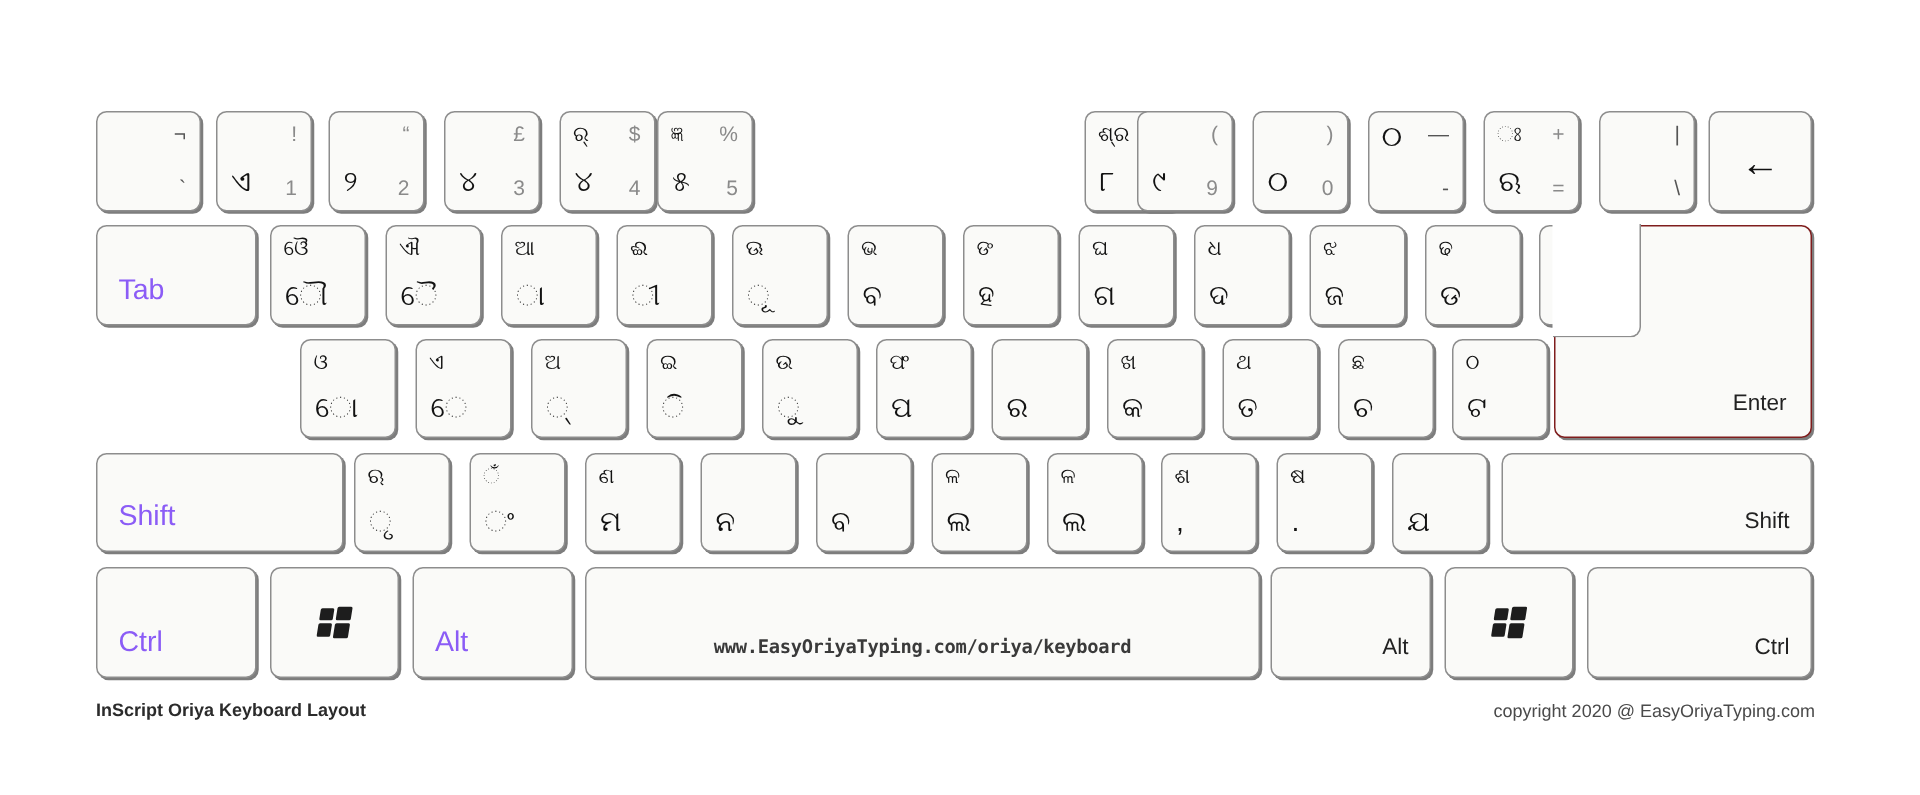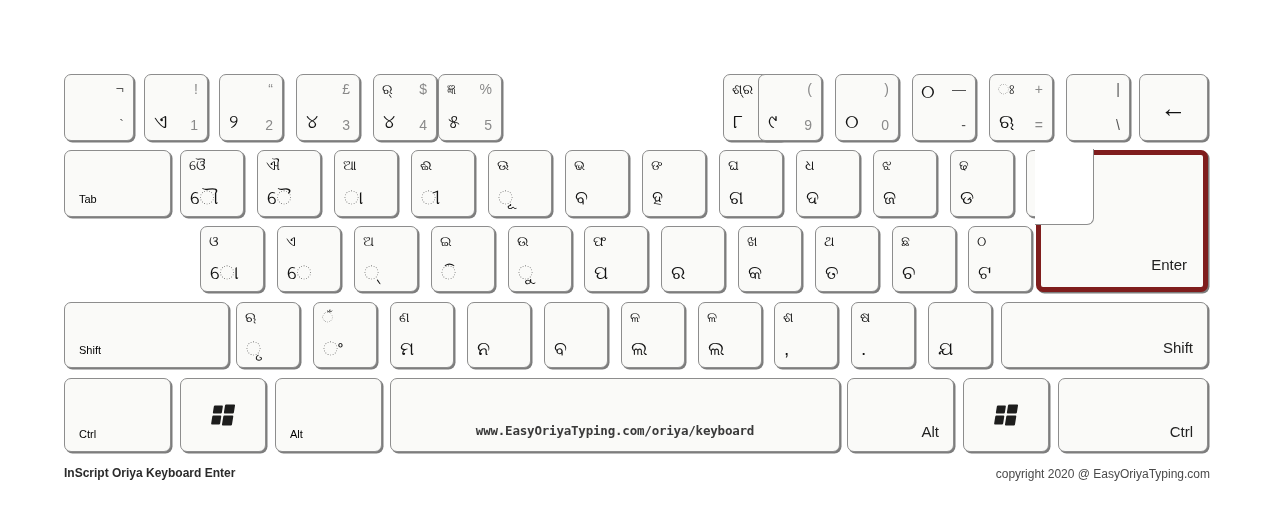--- a/index.html
+++ b/index.html
@@ -66,37 +66,37 @@
     font-family: "Liberation Sans", "DejaVu Sans", sans-serif;
     font-size: 14px;
     color: #555;
   }
 
   
   .mod-label {
     position: absolute;
     left: 14px;
     bottom: 11px;
-    font-size: 11px;
-    color: #000000;
+    font-size: 19px;
+    color: #8b5cf6;
   }
   .mod-label-r {
     position: absolute;
     right: 14px;
     bottom: 11px;
     font-size: 15px;
     color: #222;
   }
 
   
   #key-enter {
     position: absolute;
     box-sizing: border-box;
     background: #fafaf8;
-    border: 5px solid #7f1d1d;
+    border: 1px solid #7f1d1d;
     border-radius: 7px;
     box-shadow: 1.5px 1.5px 0 0 #7d7d7d;
   }
   #enter-notch {
     position: absolute;
     box-sizing: border-box;
     background: #ffffff;
     border-right: 1px solid #8d8d8d;
     border-bottom: 1px solid #8d8d8d;
     border-bottom-right-radius: 7px;
@@ -470,16 +470,16 @@
         <i></i>
         <i></i>
         <i></i>
       </span>
   </div>
 
   <div class="key" style="left:1058px; top:378px; width:150px; height:74px;">
     <span class="mod-label-r">Ctrl</span>
   </div>
 
-  <div id="footer-left">InScript Oriya Keyboard Enter</div>
+  <div id="footer-left">InScript Oriya Keyboard Layout</div>
   <div id="footer-right">copyright 2020 @ EasyOriyaTyping.com</div>
 
 </div>
 
 </body></html>

